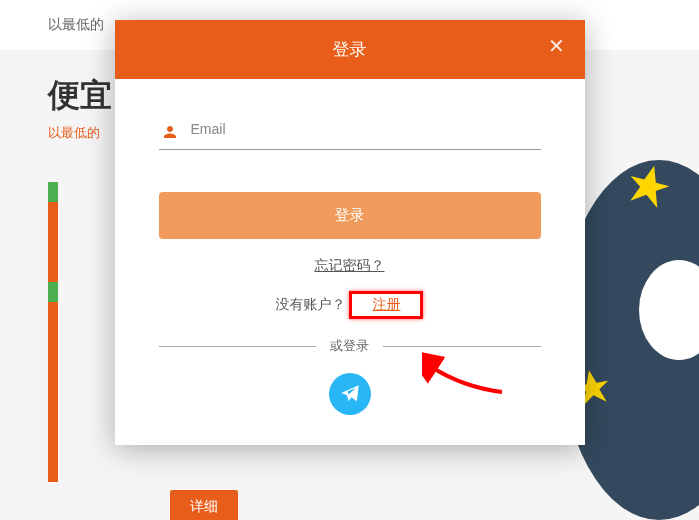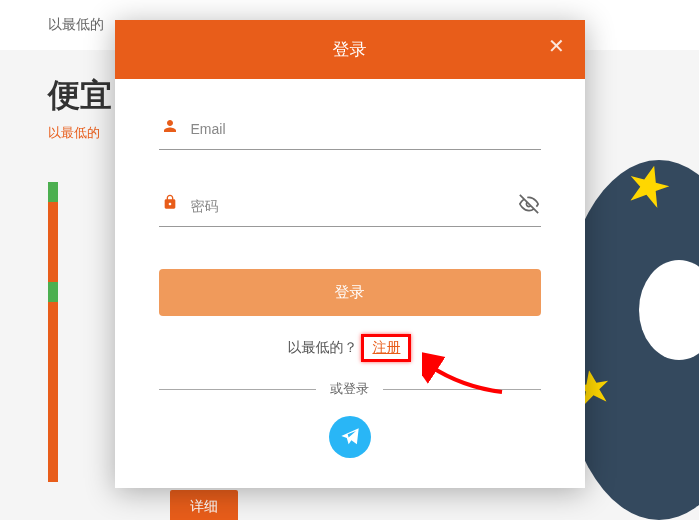--- a/index.html
+++ b/index.html
@@ -138,21 +138,21 @@
       font-size: 20px;
       display: flex;
       align-items: center;
       justify-content: center;
     }
     .modal-body {
       padding: 30px 44px 30px 44px;
     }
     .input-row {
       display: flex;
-      align-items: flex-start;
+      align-items: flex-end;
       border-bottom: 1px solid #999;
       padding: 8px 0;
       margin-bottom: 36px;
     }
     .input-icon {
       width: 22px;
       color: #e85d1a;
       display: flex;
       align-items: center;
       justify-content: center;
@@ -202,21 +202,21 @@
       text-align: center;
       font-size: 14px;
       color: #555;
       margin-bottom: 18px;
     }
     .signup-link {
       color: #e85d1a;
       text-decoration: underline;
       cursor: pointer;
       border: 3px solid #ff0000;
-      padding: 2px 8px;
+      padding: 2px 20px;
       display: inline-block;
       box-shadow: 0 0 4px rgba(255,0,0,0.6);
     }
     .divider-row {
       display: flex;
       align-items: center;
       margin-bottom: 18px;
     }
     .divider-line {
       flex: 1;
@@ -286,37 +286,24 @@
     </div>
     <div class="modal-body">
       <div class="input-row">
         <span class="input-icon">
           <svg width="18" height="18" viewBox="0 0 24 24" fill="currentColor">
               <path d="M12 12c2.21 0 4-1.79 4-4s-1.79-4-4-4-4 1.79-4 4 1.79 4 4 4zm0 2c-2.67 0-8 1.34-8 4v2h16v-2c0-2.66-5.33-4-8-4z"></path>
             </svg>
         </span>
         <input class="input-field" type="text" placeholder="Email" style="">
       </div>
-      <div class="input-row">
-        <span class="input-icon">
-          <svg width="16" height="16" viewBox="0 0 24 24" fill="currentColor">
-              <path d="M18 8h-1V6c0-2.76-2.24-5-5-5S7 3.24 7 6v2H6c-1.1 0-2 .9-2 2v10c0 1.1.9 2 2 2h12c1.1 0 2-.9 2-2V10c0-1.1-.9-2-2-2zm-6 9c-1.1 0-2-.9-2-2s.9-2 2-2 2 .9 2 2-.9 2-2 2zM9 8V6c0-1.66 1.34-3 3-3s3 1.34 3 3v2H9z"></path>
-            </svg>
-        </span>
-        <input class="input-field" type="password" placeholder="密码" style="">
-        <span class="toggle-vis">
-          <svg width="20" height="20" viewBox="0 0 24 24" fill="none" stroke="currentColor" stroke-width="2">
-              <path d="M17.94 17.94A10.07 10.07 0 0 1 12 20c-7 0-11-8-11-8a18.45 18.45 0 0 1 5.06-5.94M9.9 4.24A9.12 9.12 0 0 1 12 4c7 0 11 8 11 8a18.5 18.5 0 0 1-2.16 3.19m-6.72-1.07a3 3 0 1 1-4.24-4.24"></path>
-              <line x1="1" y1="1" x2="23" y2="23"></line>
-            </svg>
-        </span>
-      </div>
       <button class="login-btn">登录</button>
+      <a class="forgot-link">忘记密码？</a>
       <div class="signup-row">
-        <span>以最低的？</span>
+        <span>没有账户？</span>
         <a class="signup-link">注册</a>
       </div>
       <div class="divider-row">
         <div class="divider-line"></div>
         <span class="divider-text">或登录</span>
         <div class="divider-line"></div>
       </div>
       <div class="social-row">
         <div class="telegram-btn">
           <svg width="22" height="22" viewBox="0 0 24 24" fill="#fff">

